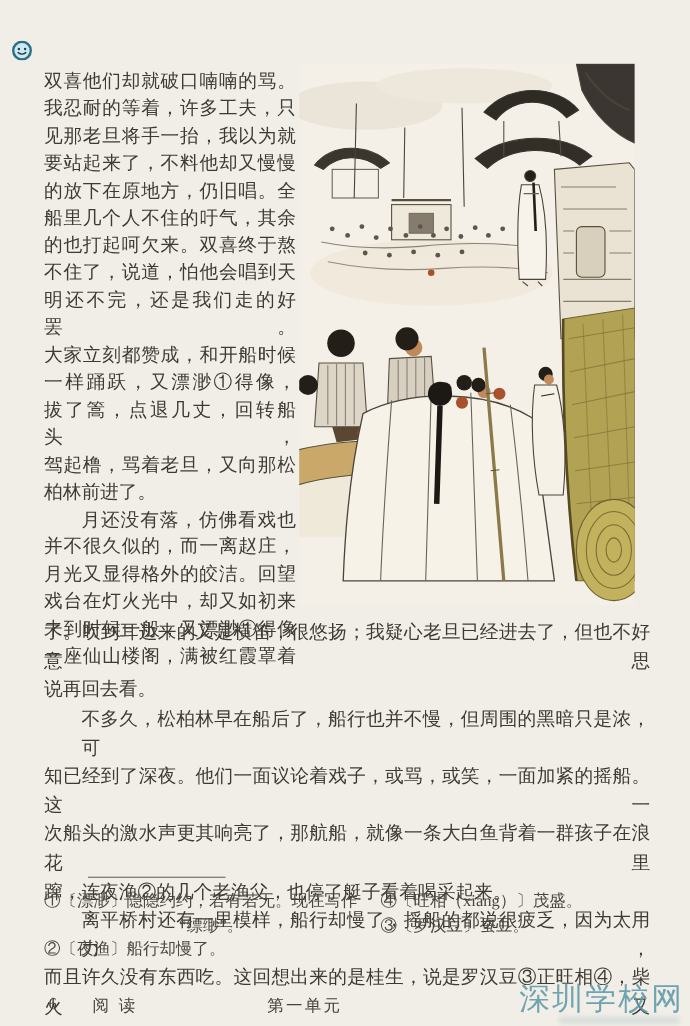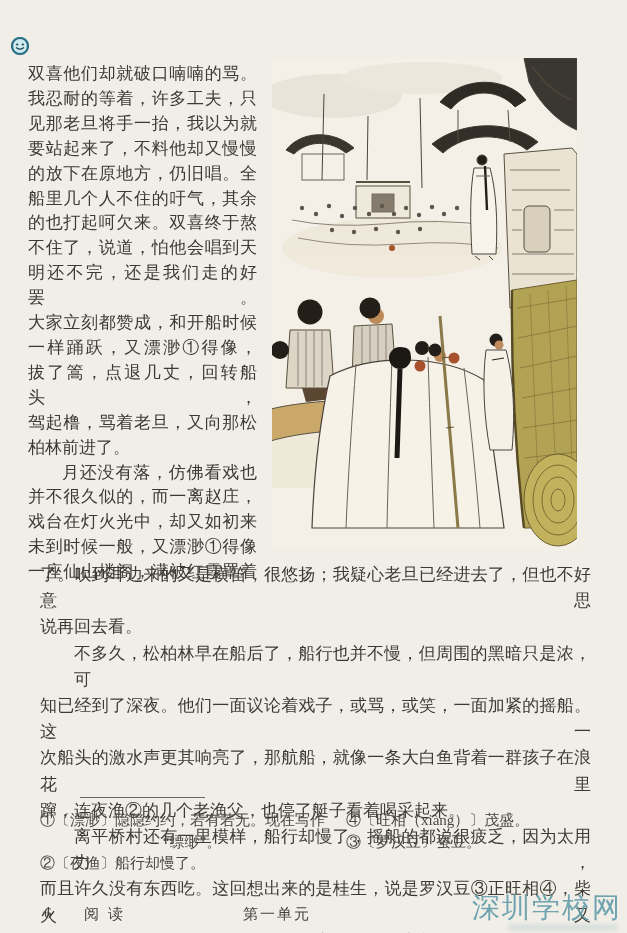--- a/index.html
+++ b/index.html
@@ -6,21 +6,21 @@
   body{
     width:627px;height:933px;position:relative;overflow:hidden;
     background:#f1eee7;
     font-family:"Liberation Serif","DejaVu Serif",serif;
     color:#3d3a35;
   }
   .page{position:absolute;inset:0;}
   
   .corner-icon{position:absolute;left:11px;top:37px;width:18px;height:18px;}
   
-  .narrow-col{position:absolute;left:28px;top:62px;width:229px;}
+  .narrow-col{position:absolute;left:40px;top:62px;width:229px;}
   .narrow-col .line{
     font-size:17px;line-height:24.9px;white-space:nowrap;
     text-align:justify;text-align-last:justify;white-space:normal;
   }
   
   .wide-col{position:absolute;left:40px;top:562px;width:551px;}
   .wide-col .line{
     font-size:17px;line-height:26.2px;
     text-align:justify;text-align-last:justify;
   }
@@ -76,20 +76,21 @@
       <div class="line">的也打起呵欠来。双喜终于熬</div>
       <div class="line">不住了，说道，怕他会唱到天</div>
       <div class="line">明还不完，还是我们走的好罢。</div>
       <div class="line">大家立刻都赞成，和开船时候</div>
       <div class="line">一样踊跃，又漂渺①得像，</div>
       <div class="line">拔了篙，点退几丈，回转船头，</div>
       <div class="line">驾起橹，骂着老旦，又向那松</div>
       <div class="line" data-variant="end">柏林前进了。</div>
       <div class="line" data-variant="indent">月还没有落，仿佛看戏也</div>
       <div class="line">并不很久似的，而一离赵庄，</div>
+      <div class="line">月光又显得格外的皎洁。回望</div>
       <div class="line">戏台在灯火光中，却又如初来</div>
       <div class="line">未到时候一般，又漂渺①得像</div>
       <div class="line">一座仙山楼阁，满被红霞罩着</div>
     </div>
 
   <div class="illustration">
     <svg viewBox="0 0 305 492">
       <rect x="0" y="0" width="305" height="492" fill="#f4f0e7"></rect>
       <g opacity="0.6">
         <ellipse cx="60" cy="38" rx="70" ry="22" fill="#e3ddd0"></ellipse>

